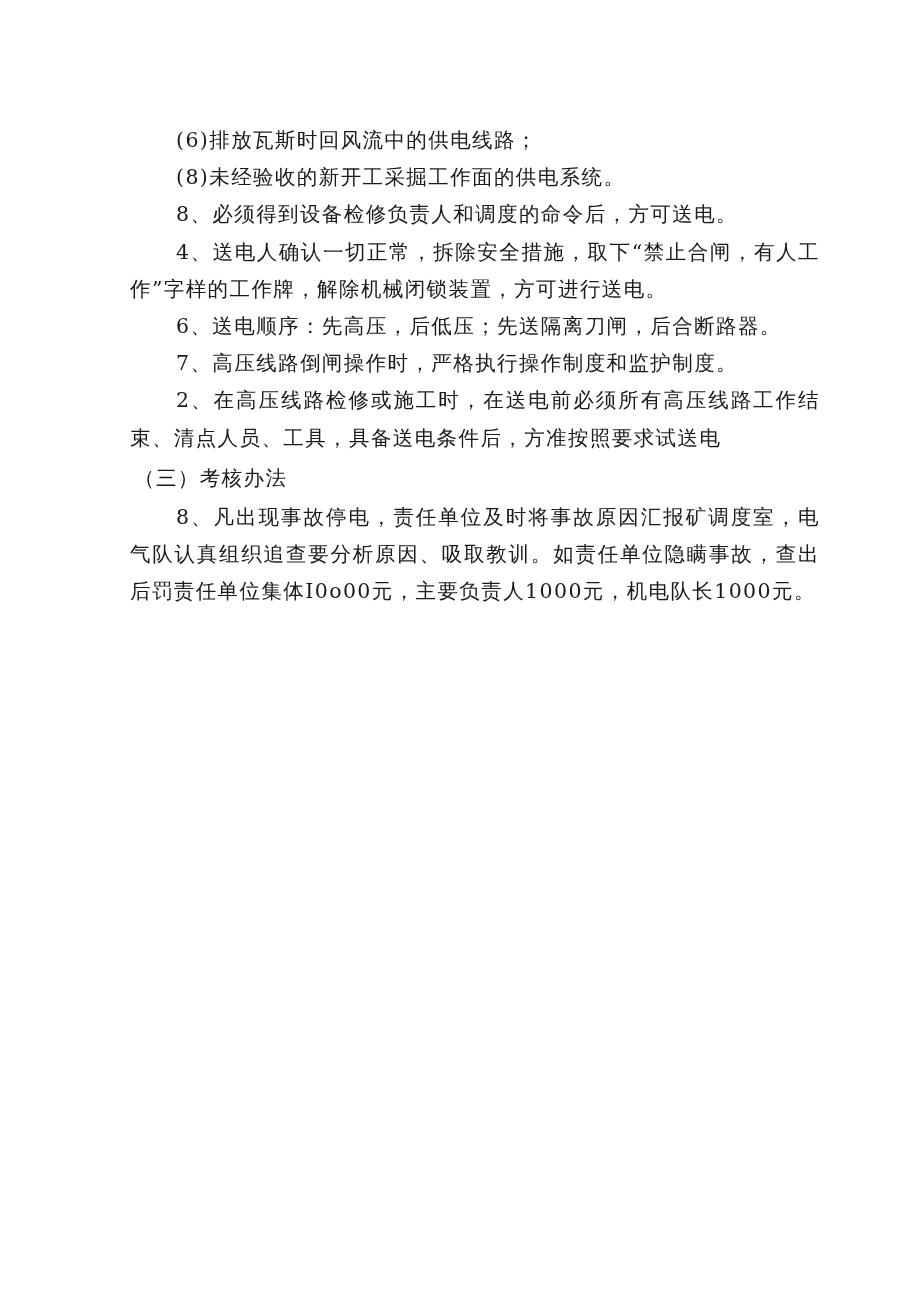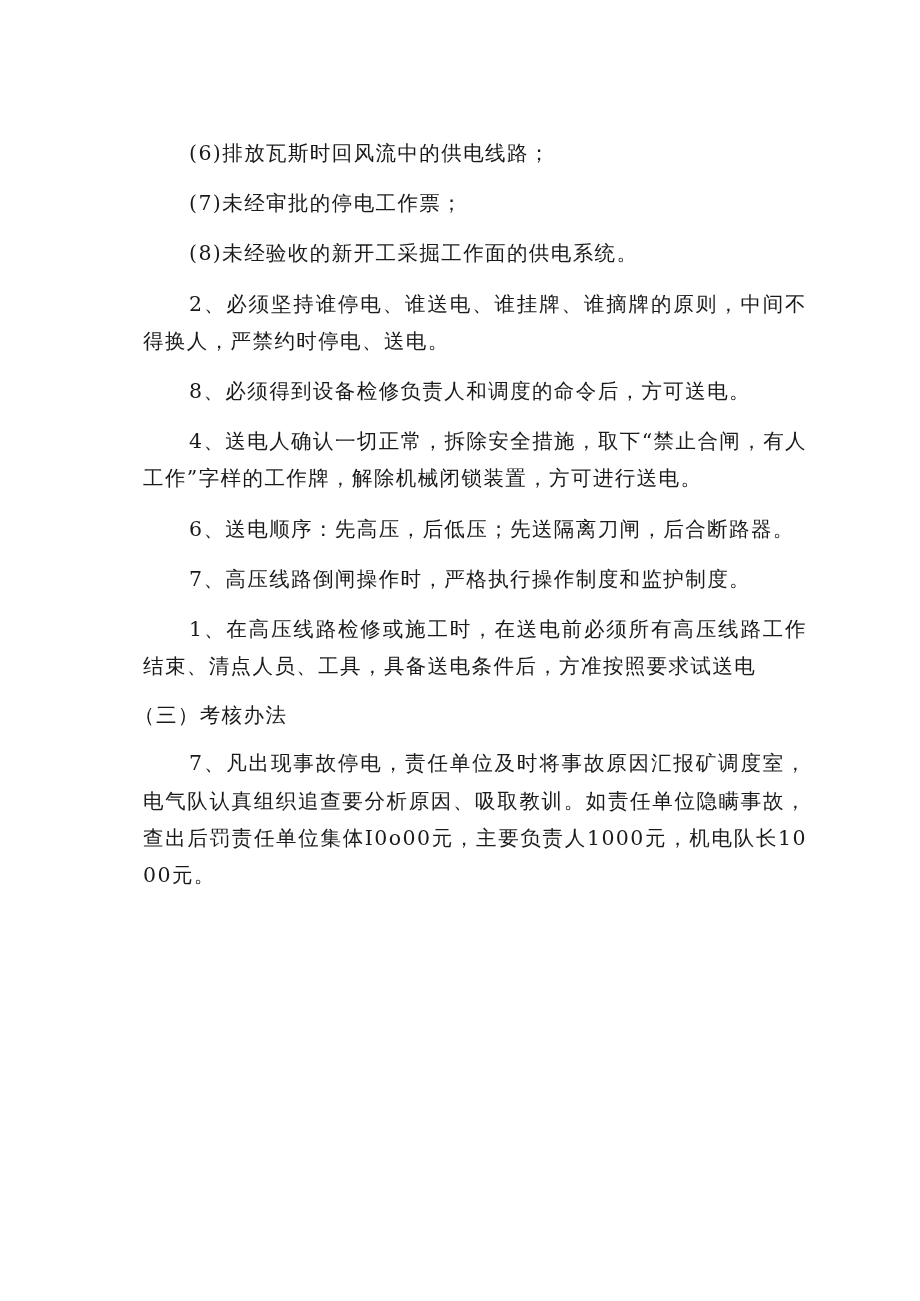--- a/index.html
+++ b/index.html
@@ -15,21 +15,21 @@
     font-family: "DejaVu Serif", "Liberation Serif", serif;
     color: #1a1a1a;
   }
   .page {
     position: absolute;
     left: 130px;
     top: 122px;
     width: 690px;
   }
   .para {
-    margin: 13px;
+    margin: 0;
     font-size: 20.5px;
     line-height: 37.2px;
     letter-spacing: 1.4px;
     text-align: justify;
     word-break: break-all;
   }
   .indent { text-indent: 46px; }
   .sub-indent { text-indent: 46px; }
   .heading {
     margin: 4px;
@@ -38,26 +38,24 @@
     letter-spacing: 1.4px;
     text-indent: 0;
     padding-left: 0;
   }
 </style>
 </head>
 <body>
 
 <div class="page">
   <p class="para sub-indent">(6)排放瓦斯时回风流中的供电线路；</p>
-  <p class="para sub-indent">(7)未经审批的停电工作票；</p>
   <p class="para sub-indent">(8)未经验收的新开工采掘工作面的供电系统。</p>
 
-  <p class="para indent">2、必须坚持谁停电、谁送电、谁挂牌、谁摘牌的原则，中间不得换人，严禁约时停电、送电。</p>
   <p class="para indent">8、必须得到设备检修负责人和调度的命令后，方可送电。</p>
   <p class="para indent">4、送电人确认一切正常，拆除安全措施，取下“禁止合闸，有人工作”字样的工作牌，解除机械闭锁装置，方可进行送电。</p>
   <p class="para indent">6、送电顺序：先高压，后低压；先送隔离刀闸，后合断路器。</p>
   <p class="para indent">7、高压线路倒闸操作时，严格执行操作制度和监护制度。</p>
-  <p class="para indent">1、在高压线路检修或施工时，在送电前必须所有高压线路工作结束、清点人员、工具，具备送电条件后，方准按照要求试送电</p>
+  <p class="para indent">2、在高压线路检修或施工时，在送电前必须所有高压线路工作结束、清点人员、工具，具备送电条件后，方准按照要求试送电</p>
 
   <p class="heading">（三）考核办法</p>
 
-  <p class="para indent">7、凡出现事故停电，责任单位及时将事故原因汇报矿调度室，电气队认真组织追查要分析原因、吸取教训。如责任单位隐瞒事故，查出后罚责任单位集体I0o00元，主要负责人1000元，机电队长1000元。</p>
+  <p class="para indent">8、凡出现事故停电，责任单位及时将事故原因汇报矿调度室，电气队认真组织追查要分析原因、吸取教训。如责任单位隐瞒事故，查出后罚责任单位集体I0o00元，主要负责人1000元，机电队长1000元。</p>
 </div>
 
 </body></html>

